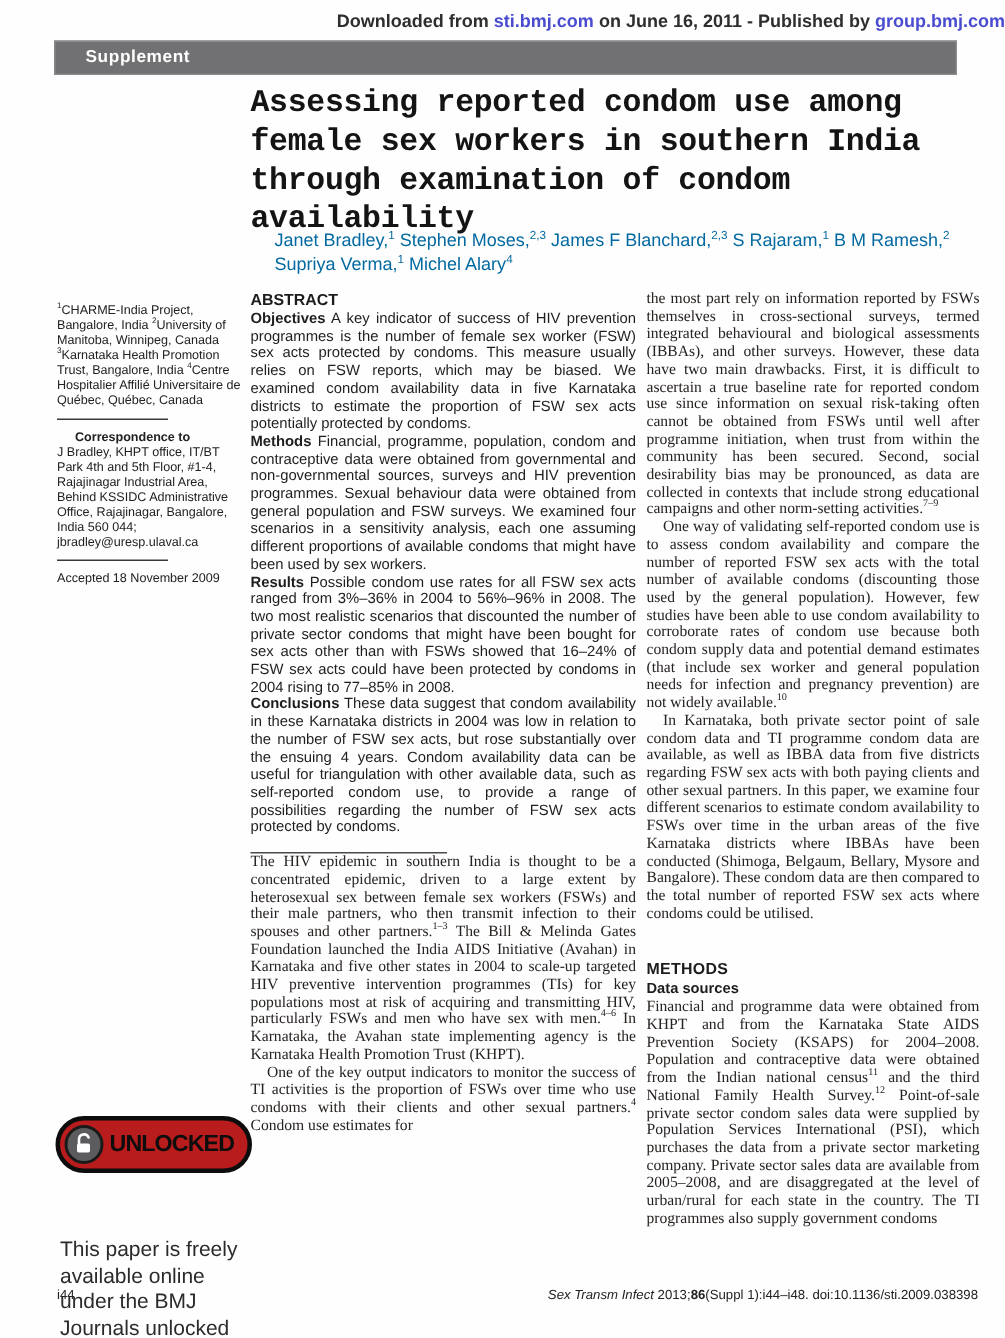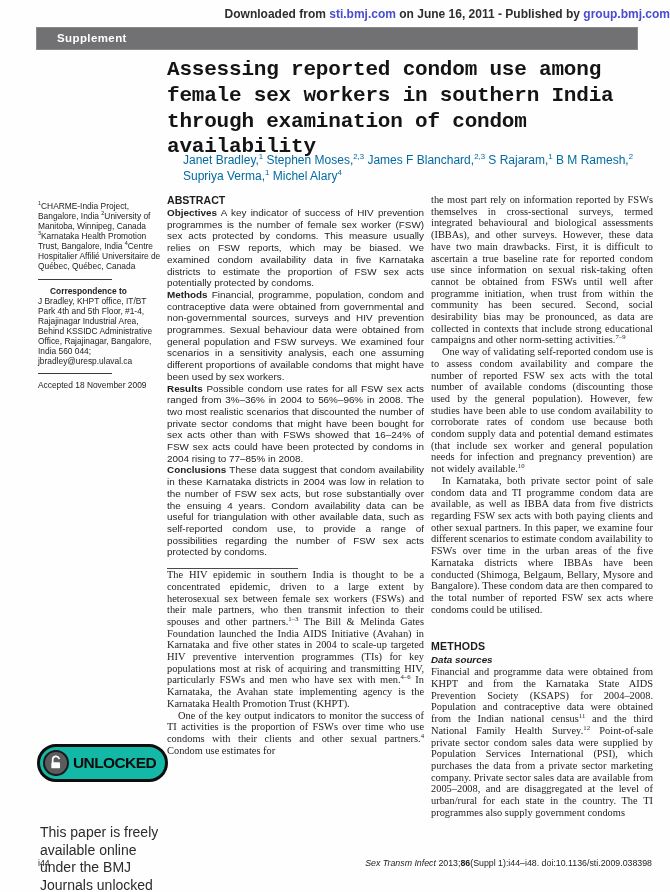--- a/index.html
+++ b/index.html
@@ -26,39 +26,39 @@
   
   .sidebar{position:absolute;top:201px;left:38px;width:124px;font-size:8.4px;
            line-height:1.2;color:#222;}
   .sidebar .rule{border:none;border-top:1px solid #3a3a3a;width:74px;margin:7px 0 6px 0;}
   .sidebar .bold{font-weight:bold;margin-left:12px;}
   .sidebar p{margin:0;}
 
   
   .unlocked-wrap{position:absolute;top:744px;left:37px;width:126px;}
   .unlocked-pill{display:inline-flex;align-items:center;gap:4px;border:3px solid #0d0d0d;
-                 border-radius:20px;background:#14b8a6;padding:3px 9px 3px 3px;}
+                 border-radius:20px;background:#b91c1c;padding:3px 9px 3px 3px;}
   .lock-badge{width:26px;height:26px;border-radius:50%;background:#5c5c5e;border:2px solid #1a1a1a;
               display:flex;align-items:center;justify-content:center;box-sizing:border-box;}
   .unlocked-text{font-weight:bold;font-size:15.5px;letter-spacing:-0.6px;color:#0d0d0d;}
   .unlock-note{position:absolute;top:824px;left:40px;width:122px;font-size:14px;
                line-height:1.25;color:#2b2b2b;}
   .page-num{position:absolute;top:858px;left:38px;font-size:8.8px;color:#222;}
 
   
   .col-left{position:absolute;top:194px;left:167px;width:257px;}
   .col-right{position:absolute;top:194px;left:431px;width:222px;}
 
   .abs-head{font-size:10.6px;font-weight:bold;margin:0 0 1px 0;}
   p.abs{margin:0;font-size:9.9px;line-height:11.7px;text-align:justify;color:#1e1e1e;}
   p.abs b{font-weight:bold;}
   .abs-rule{border:none;border-top:1px solid #4a4a4a;width:131px;margin:10px 0 0 0;}
 
   .sec-head{font-size:10.6px;font-weight:bold;margin:23px 0 2px 0;letter-spacing:0.2px;}
-  .subsec-head{font-size:9.8px;font-weight:bold;margin:0 0 1px 0;font-style:italic;}
+  .subsec-head{font-size:9.8px;font-weight:bold;margin:0 0 1px 0;}
   p.body{margin:0;font-family:"Liberation Serif",serif;font-size:10.4px;line-height:11.7px;
          text-align:justify;color:#262220;}
   p.body.indent{text-indent:11px;}
   .col-right .sec-head{margin-top:25px;}
 
   
   .footer-cite{position:absolute;top:858px;right:18px;font-size:8.8px;color:#222;}
   .footer-cite .jrnl{font-style:italic;}
   .footer-cite .vol{font-weight:bold;}
 </style>

